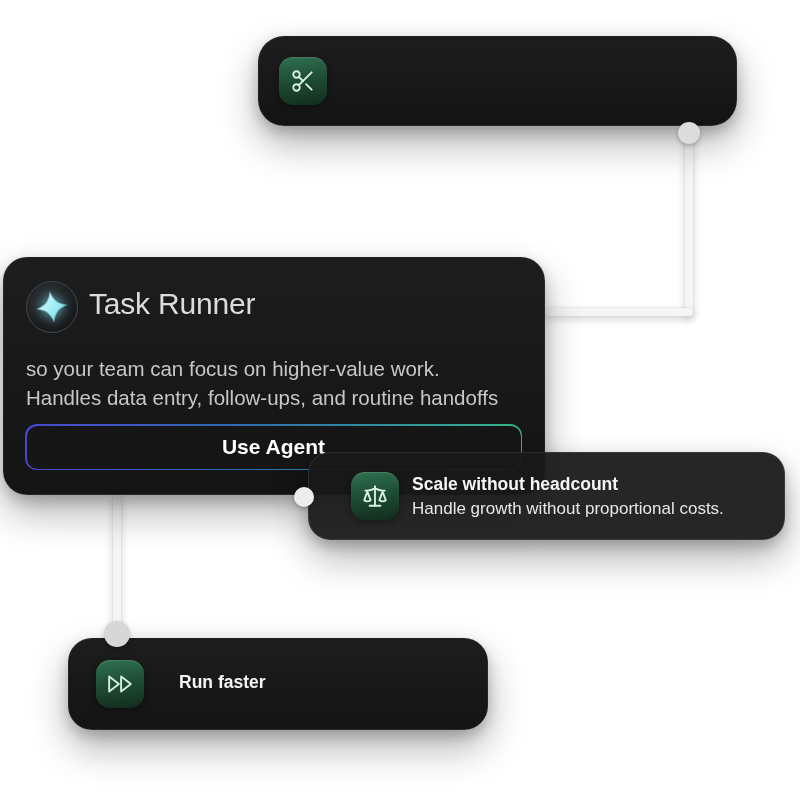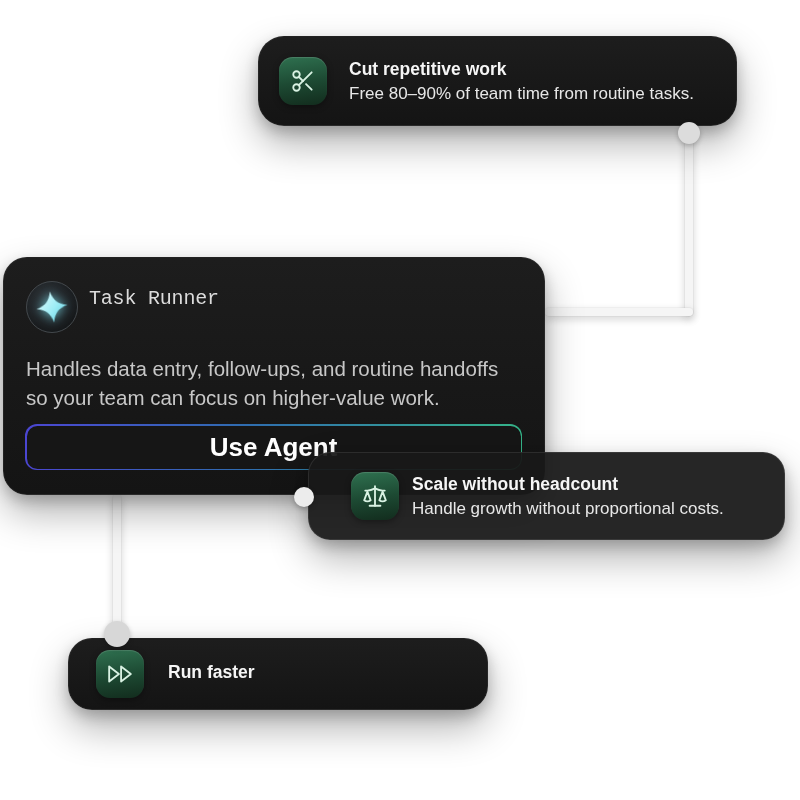--- a/index.html
+++ b/index.html
@@ -20,94 +20,90 @@
   .dot-c { left:294px; top:487px; width:20px; height:20px; background:#ececec; }
 
   
   .card { position:absolute; background:linear-gradient(180deg,var(--card_bg_top,#1d1d1d),var(--card_bg_bottom,#141414));
           border:1px solid rgba(255,255,255,0.06);
           box-shadow:0 18px 38px rgba(0,0,0,0.30), 0 6px 14px rgba(0,0,0,0.20); z-index:2; }
   .callout { display:flex; align-items:center; }
   .card-cut   { left:258px; top:36px;  width:479px; height:90px; border-radius:26px; padding:0 20px; gap:22px; }
   .card-scale { left:308px; top:452px; width:477px; height:88px; border-radius:22px; padding-left:42px; gap:13px;
                 background:rgba(24,24,24,0.94); z-index:3; border:1px solid rgba(255,255,255,0.09); }
-  .card-speed { left:68px;  top:638px; width:420px; height:72px; border-radius:24px; padding:0 7px 0 27px; gap:24px; }
+  .card-speed { left:68px;  top:638px; width:420px; height:92px; border-radius:24px; padding:0 7px 0 27px; gap:35px; }
 
   .tile { flex:0 0 auto; width:48px; height:48px; border-radius:14px;
           background:linear-gradient(172deg,var(--icon_tile_top,#2f7150) 0%,var(--icon_tile_mid,#1d4a33) 52%,var(--icon_tile_bottom,#122c1d) 100%);
           box-shadow:inset 0 1px 1px rgba(255,255,255,0.14), 0 2px 6px rgba(0,0,0,0.35);
           display:flex; align-items:center; justify-content:center; }
   .tile svg { width:26px; height:26px; stroke:var(--icon_glyph,#d9f2e3); fill:none;
               stroke-width:1.7; stroke-linecap:round; stroke-linejoin:round; }
 
   .ctext { display:flex; flex-direction:column; }
   .ctitle { font-size:17.5px; font-weight:bold; color:var(--title_bright,#f5f5f5); margin-bottom:4px; white-space:nowrap; }
   .csub   { font-size:17px; color:var(--subtitle,#e7e7e7); white-space:nowrap; }
 
   
   .card-agent { left:3px; top:257px; width:542px; height:238px; border-radius:24px; }
   .avatar { position:absolute; left:22px; top:23px; width:52px; height:52px; border-radius:50%;
             background:radial-gradient(circle at 38% 32%, #2c3136, #16181a 75%);
             border:1px solid #43484c; display:flex; align-items:center; justify-content:center; }
   .avatar svg { width:36px; height:36px; transform:rotate(-8deg);
                 filter:drop-shadow(0 0 6px rgba(125,232,246,0.85)); }
-  .agent-title { position:absolute; left:88px; top:286px; font-size:20px; color:var(--agent_title,#dcdcdc);
-                 letter-spacing:-0.2px; white-space:nowrap;font-family:Liberation Mono, monospace; }
+  .agent-title { position:absolute; left:88px; top:286px; font-size:30px; color:var(--agent_title,#dcdcdc);
+                 letter-spacing:-0.2px; white-space:nowrap; }
   .card-agent .agent-title { top:29px; left:85px; }
   .agent-desc { position:absolute; left:22px; top:97px; font-size:20.5px; line-height:28.5px;
                 color:var(--desc_gray,#c7c7c7); white-space:nowrap; }
   .use-agent { position:absolute; left:21px; top:166px; width:497px; height:46px; border:none;
                border-radius:12px; padding:1.5px; cursor:pointer;
                background:linear-gradient(90deg,var(--accent_indigo,#4b46d2) 0%,var(--accent_blue,#2f6daf) 45%,var(--accent_green,#35b489) 100%); }
   .use-agent .inner { width:100%; height:100%; border-radius:10.5px; background:#161616;
                display:flex; align-items:center; justify-content:center;
-               font-family:inherit; font-size:26px; font-weight:bold; color:#ffffff; }
+               font-family:inherit; font-size:21px; font-weight:bold; color:#ffffff; }
 </style>
 </head>
 <body>
 
 <div class="stage">
 
   <div class="cline line-a-v"></div>
   <div class="cline line-a-h"></div>
   <div class="cline line-b-v"></div>
 
   <div class="card callout card-cut">
     <div class="tile">
       <svg viewBox="0 0 24 24" aria-hidden="true">
         <circle cx="6" cy="6" r="3"></circle>
         <path d="M8.12 8.12 12 12"></path>
         <path d="M20 4 8.12 15.88"></path>
         <circle cx="6" cy="18" r="3"></circle>
         <path d="M14.8 14.8 20 20"></path>
       </svg>
     </div>
-    <div class="ctext">
-      <div class="ctitle">Cut repetitive work</div>
-      <div class="csub">Free 80–90% of team time from routine tasks.</div>
-    </div>
   </div>
 
   <div class="card card-agent">
     <div class="avatar">
       <svg viewBox="0 0 24 24" aria-hidden="true">
         <defs>
           <linearGradient id="starG" x1="0" y1="0" x2="1" y2="1">
             <stop offset="0" stop-color="#eafdff"></stop>
             <stop offset="0.55" stop-color="#9decf5"></stop>
             <stop offset="1" stop-color="#55c9dc"></stop>
           </linearGradient>
         </defs>
         <path fill="url(#starG)" d="M12 1.5 C13.2 7.6 16.4 10.8 22.5 12 C16.4 13.2 13.2 16.4 12 22.5 C10.8 16.4 7.6 13.2 1.5 12 C7.6 10.8 10.8 7.6 12 1.5 Z"></path>
       </svg>
     </div>
     <div class="agent-title">Task Runner</div>
     <div class="agent-desc">
+      <div>so your team can focus on higher-value work.</div>
       <div>Handles data entry, follow-ups, and routine handoffs</div>
-      <div>so your team can focus on higher-value work.</div>
     </div>
     <button class="use-agent">
       <span class="inner">Use Agent</span>
     </button>
   </div>
 
   <div class="card callout card-scale">
     <div class="tile">
       <svg viewBox="0 0 24 24" aria-hidden="true">
         <path d="m16 16 3-8 3 8c-.87.65-1.92 1-3 1s-2.13-.35-3-1Z"></path>

